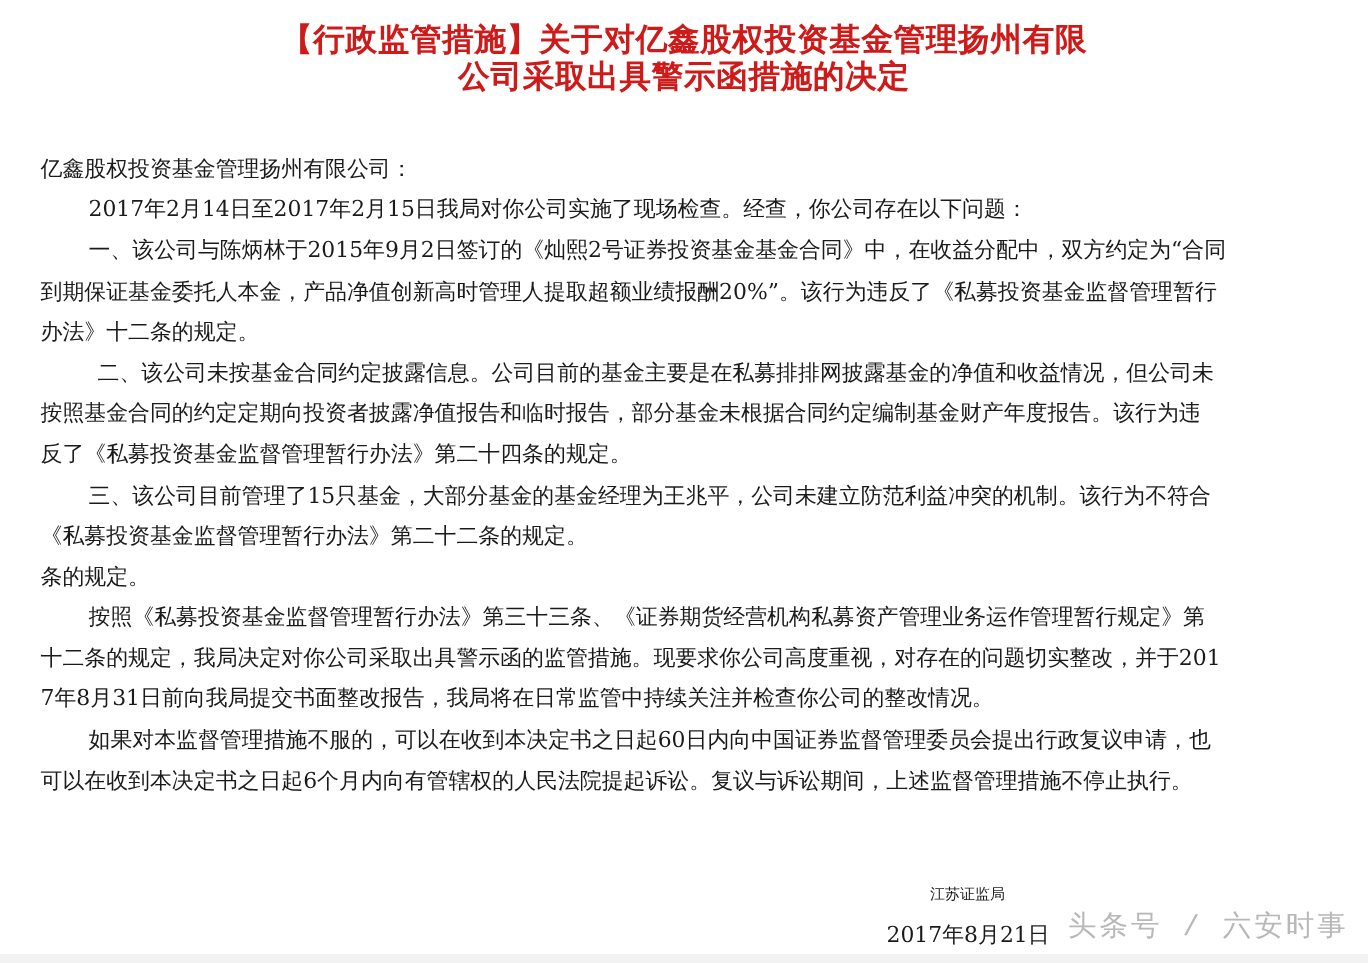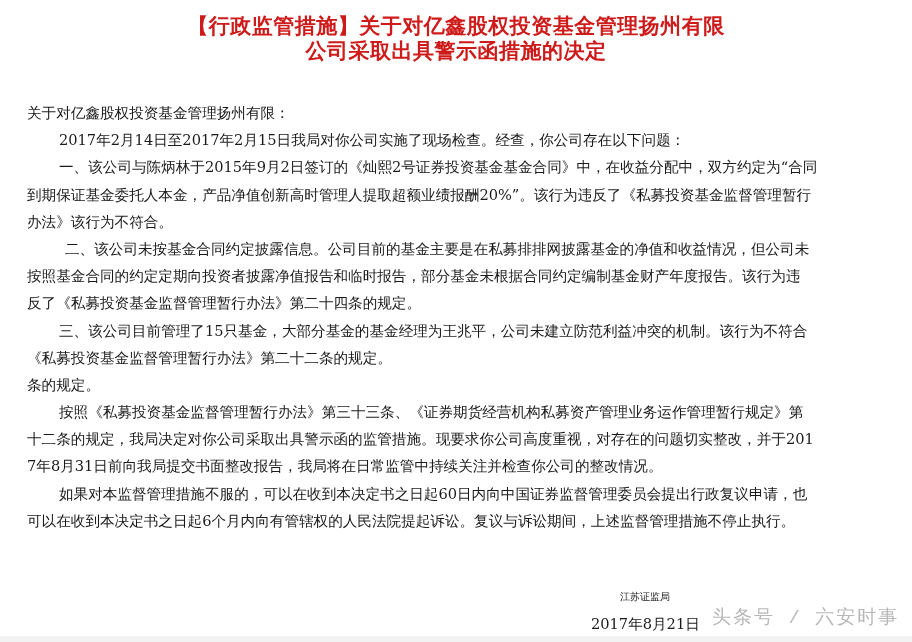--- a/index.html
+++ b/index.html
@@ -43,25 +43,25 @@
 </style>
 </head>
 <body>
 
 <div class="title">
   <div>【行政监管措施】关于对亿鑫股权投资基金管理扬州有限</div>
   <div>公司采取出具警示函措施的决定</div>
 </div>
 
 <div class="body">
-  <div class="line">关于对亿鑫股权投资基金管理扬州有限：</div>
+  <div class="line">亿鑫股权投资基金管理扬州有限公司：</div>
   <div class="line ind">2017年2月14日至2017年2月15日我局对你公司实施了现场检查。经查，你公司存在以下问题：</div>
   <div class="line ind">一、该公司与陈炳林于2015年9月2日签订的《灿熙2号证券投资基金基金合同》中，在收益分配中，双方约定为“合同</div>
   <div class="line">到期保证基金委托人本金，产品净值创新高时管理人提取超额业绩报酬20%”。该行为违反了《私募投资基金监督管理暂行</div>
-  <div class="line">办法》该行为不符合。</div>
+  <div class="line">办法》十二条的规定。</div>
   <div class="line ind2">二、该公司未按基金合同约定披露信息。公司目前的基金主要是在私募排排网披露基金的净值和收益情况，但公司未</div>
   <div class="line">按照基金合同的约定定期向投资者披露净值报告和临时报告，部分基金未根据合同约定编制基金财产年度报告。该行为违</div>
   <div class="line">反了《私募投资基金监督管理暂行办法》第二十四条的规定。</div>
   <div class="line ind">三、该公司目前管理了15只基金，大部分基金的基金经理为王兆平，公司未建立防范利益冲突的机制。该行为不符合</div>
   <div class="line">《私募投资基金监督管理暂行办法》第二十二条的规定。</div>
   <div class="line">条的规定。</div>
   <div class="line ind">按照《私募投资基金监督管理暂行办法》第三十三条、《证券期货经营机构私募资产管理业务运作管理暂行规定》第</div>
   <div class="line">十二条的规定，我局决定对你公司采取出具警示函的监管措施。现要求你公司高度重视，对存在的问题切实整改，并于201</div>
   <div class="line">7年8月31日前向我局提交书面整改报告，我局将在日常监管中持续关注并检查你公司的整改情况。</div>
   <div class="line ind">如果对本监督管理措施不服的，可以在收到本决定书之日起60日内向中国证券监督管理委员会提出行政复议申请，也</div>

